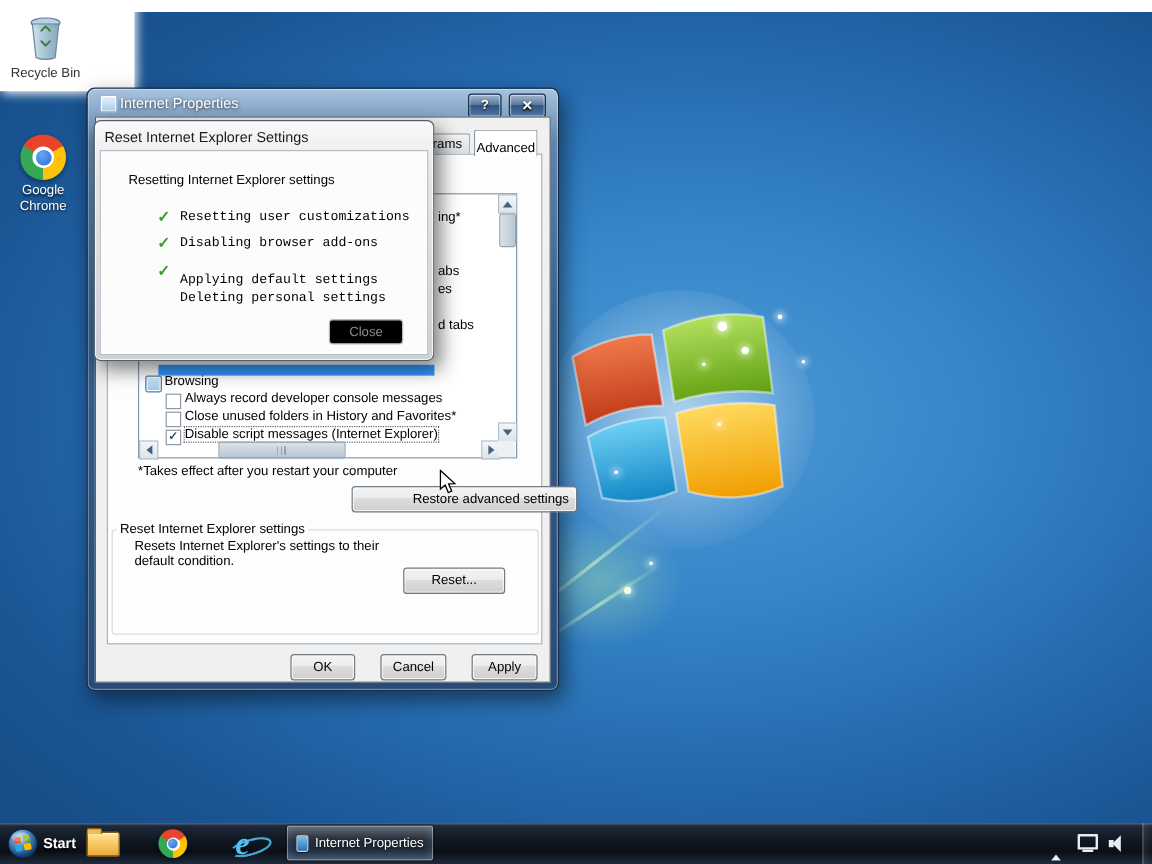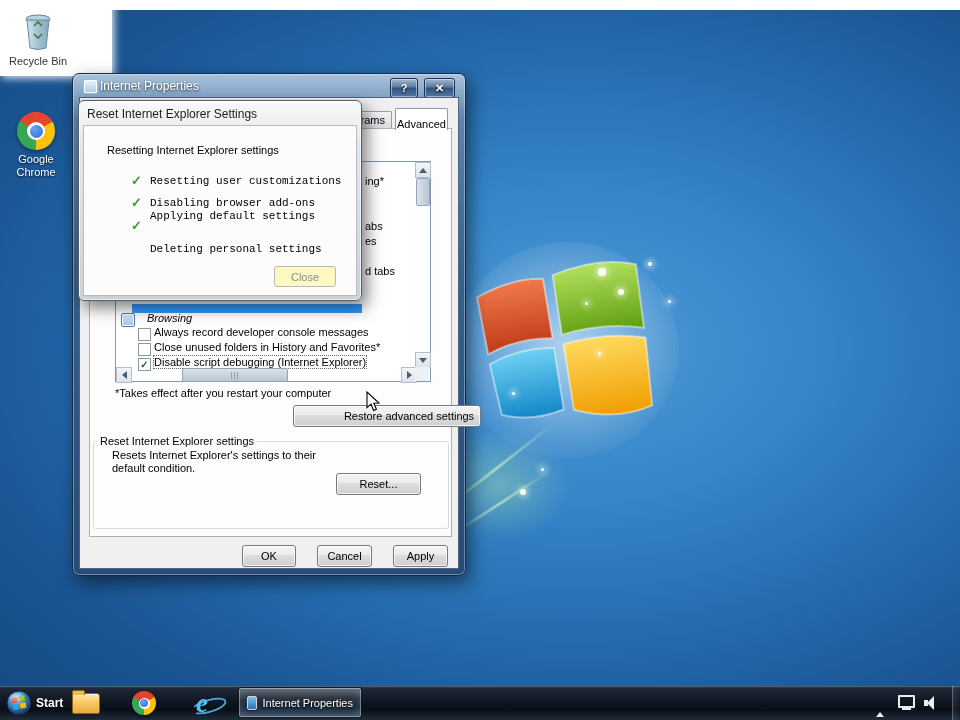--- a/index.html
+++ b/index.html
@@ -22,21 +22,21 @@
   .chrome-ball{border-radius:50%;position:relative;margin:0 auto;
     background:conic-gradient(from -60deg,#e8442d 0 120deg,#ffc20a 120deg 240deg,#34a853 240deg 360deg);
     box-shadow:0 2px 4px rgba(0,0,0,.4);}
   .chrome-white{position:absolute;background:#fff;border-radius:50%;}
   .chrome-blue{position:absolute;border-radius:50%;background:radial-gradient(circle at 35% 30%,#6aa6f2,#2a6ad0);}
   
   .btn{position:absolute;display:flex;align-items:center;justify-content:center;
     background:linear-gradient(180deg,#f3f3f3 0%,#ececec 45%,#dddddd 46%,#cfcfcf 100%);
     border:1px solid #6f7b85;border-radius:3px;box-shadow:inset 0 0 0 1px rgba(255,255,255,.7);
     font-size:11px;color:#000;cursor:default;}
-  .btn.disabled{background:#fef9c3;border-color:#b6b9bc;color:#8b8b8b;box-shadow:none;}
+  .btn.disabled{background:#000000;border-color:#b6b9bc;color:#8b8b8b;box-shadow:none;}
   .chk{position:absolute;width:11px;height:11px;background:#fff;border:1px solid #8f99a3;
     display:flex;align-items:center;justify-content:center;font-size:10px;font-weight:bold;color:#2b4a75;line-height:1;}
   .sbtn{position:absolute;background:linear-gradient(180deg,#f4f6f8,#dde4ea);
     border:1px solid #b4bec8;display:flex;align-items:center;justify-content:center;}
   .sthumb-v{position:absolute;background:linear-gradient(90deg,#dbe2e9,#b9c6d2);border:1px solid #93a5b6;border-radius:2px;}
   .sthumb-h{position:absolute;background:linear-gradient(180deg,#dbe2e9,#b9c6d2);border:1px solid #93a5b6;border-radius:2px;
     display:flex;align-items:center;justify-content:center;}
   .grip{width:9px;height:7px;background:repeating-linear-gradient(90deg,#8fa3b5 0 1px,transparent 1px 3px);}
   .tri-up{width:0;height:0;border-left:4px solid transparent;border-right:4px solid transparent;border-bottom:5px solid #44607c;}
   .tri-down{width:0;height:0;border-left:4px solid transparent;border-right:4px solid transparent;border-top:5px solid #44607c;}
@@ -206,32 +206,32 @@
 
       <div class="listbox" style="left:25px;top:32px;width:314px;height:219px;">
         <span class="frag" style="left:249px;top:13px;">ing*</span>
         <span class="frag" style="left:249px;top:58px;">abs</span>
         <span class="frag" style="left:249px;top:73px;">es</span>
         <span class="frag" style="left:249px;top:103px;">d tabs</span>
 
         <div class="selrow" style="left:16px;top:142px;width:230px;height:9px;"></div>
 
         <div class="bicon" style="left:5px;top:151px;"></div>
-        <span class="frag" style="left:31px;top:150px;font-style:italic;">Browsing</span>
+        <span class="frag" style="left:21px;top:150px;">Browsing</span>
 
         <div class="chk" style="left:22px;top:166px;"></div>
         <span class="frag" style="left:38px;top:164px;">Always record developer console messages</span>
 
         <div class="chk" style="left:22px;top:181px;"></div>
         <span class="frag" style="left:38px;top:179px;">Close unused folders in History and Favorites*</span>
 
         <div class="chk" style="left:22px;top:196px;">
           <span>✓</span>
         </div>
-        <span class="frag focusrect" style="left:38px;top:194px;">Disable script debugging (Internet Explorer)</span>
+        <span class="frag focusrect" style="left:38px;top:194px;">Disable script messages (Internet Explorer)</span>
 
         <div class="sbtn" style="left:299px;top:0;width:14px;height:14px;">
             <span class="tri-up"></span>
           </div>
         <div class="sthumb-v" style="left:299.5px;top:16px;width:12px;height:26px;"></div>
         <div class="sbtn" style="left:299px;top:190px;width:14px;height:14px;">
             <span class="tri-down"></span>
           </div>
 
         <div class="sbtn" style="left:0;top:205px;width:14px;height:14px;">
@@ -266,21 +266,21 @@
   <div class="rdlg-body">
     <div class="abs" style="left:23px;top:18px;">Resetting Internet Explorer settings</div>
 
     <span class="step-check" style="left:47px;top:48px;">✓</span>
     <span class="step-lbl" style="left:66px;top:49px;">Resetting user customizations</span>
 
     <span class="step-check" style="left:47px;top:70px;">✓</span>
     <span class="step-lbl" style="left:66px;top:71px;">Disabling browser add-ons</span>
 
     <span class="step-check" style="left:47px;top:93px;">✓</span>
-    <span class="step-lbl" style="left:66px;top:84px;">Applying default settings</span>
+    <span class="step-lbl" style="left:66px;top:102px;">Applying default settings</span>
 
     <span class="step-lbl" style="left:66px;top:117px;">Deleting personal settings</span>
 
     <div class="btn disabled" style="left:190px;top:140px;width:60px;height:19px;">Close</div>
   </div>
 </div>
 
 <svg id="cursor" width="16" height="22" viewBox="0 0 16 22">
   <path d="M1,1 L1,16.5 L5,13.2 L7.6,19.5 L10.4,18.2 L7.8,12.2 L13,12 Z" fill="#fff" stroke="#000" stroke-width="1.1"></path>
 </svg>

